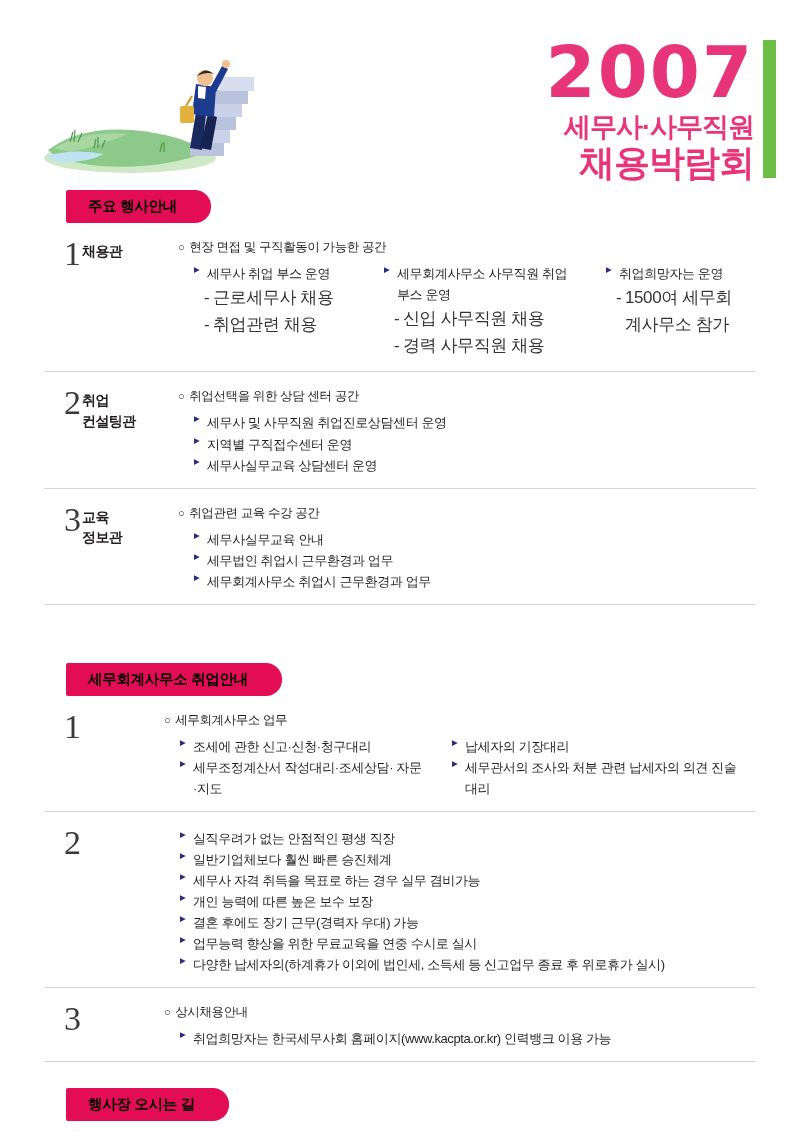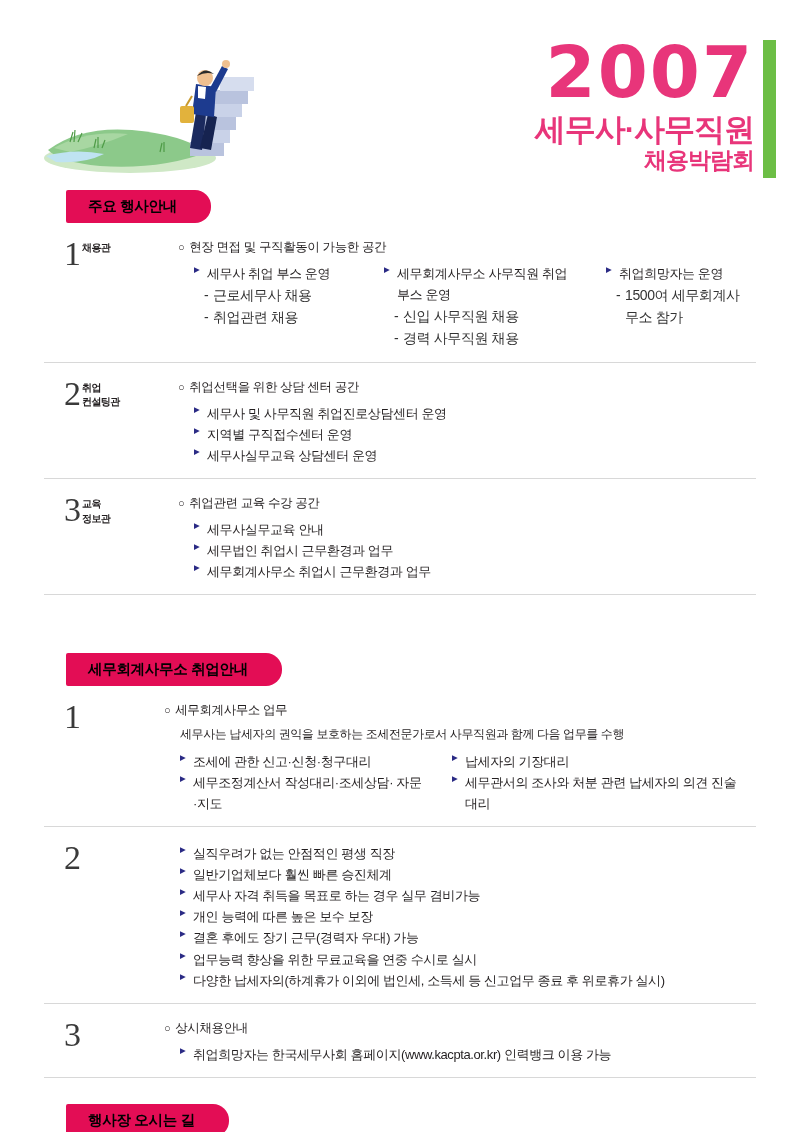--- a/index.html
+++ b/index.html
@@ -27,25 +27,25 @@
     line-height: 1;
   }
   .year {
     font-size: 72px;
     font-weight: bold;
     color: #e8357a;
     letter-spacing: 2px;
     font-family: "DejaVu Sans", sans-serif;
   }
   .title-ko1 {
-    font-size: 31px; font-weight: bold; color: #e8357a;
+    font-size: 27px; font-weight: bold; color: #e8357a;
     margin-top: 6px; letter-spacing: -1px;
   }
   .title-ko2 {
-    font-size: 23px; font-weight: bold; color: #e8357a;
+    font-size: 36px; font-weight: bold; color: #e8357a;
     margin-top: 4px; letter-spacing: -1px; text-align: right;
   }
   .green-bar {
     position: absolute; right: 24px; top: 40px;
     width: 13px; height: 138px;
     background: #6cbe45;
   }
 
   
   .ribbon {
@@ -75,21 +75,21 @@
     width: 38px; flex: 0 0 38px;
     padding-left: 20px;
     font-family: "Liberation Serif", serif;
     font-size: 34px;
     color: #3a3a3a;
     line-height: 1;
     padding-top: 2px;
   }
   .label-col {
     width: 96px; flex: 0 0 96px;
-    font-size: 10px;
+    font-size: 14px;
     font-weight: bold;
     line-height: 1.45;
     padding-top: 6px;
     letter-spacing: -0.6px;
   }
   .body-col { flex: 1 1 auto; padding-top: 4px; }
 
   .lead {
     font-size: 12.5px;
     color: #231f20;
@@ -117,21 +117,21 @@
     padding-left: 13px;
   }
   ul.bl > li::before {
     content: "\25B6";
     position: absolute; left: 0; top: 1px;
     font-size: 7.5px;
     color: #2b2b85;
   }
   ul.sub { list-style: none; margin: 0; padding: 0 0 0 10px; }
   ul.sub > li {
-    font-size: 14px;
+    font-size: 17px;
     line-height: 1.6;
     letter-spacing: -0.4px;
     position: relative;
     padding-left: 9px;
     color: #333;
   }
   ul.sub > li::before {
     content: "-";
     position: absolute; left: 0; top: 0;
   }
@@ -324,21 +324,20 @@
 </div>
 
 <div class="section">
 
   <div class="row">
     <div class="num-col">1</div>
     <div class="body-col" style="padding-left:82px">
       <div class="lead">
         <span class="circ">○</span><span>세무회계사무소 업무</span>
       </div>
-      <div class="para">세무사는 납세자의 권익을 보호하는 조세전문가로서 사무직원과 함께 다음 업무를 수행</div>
       <div class="cols">
         <div class="col" style="flex:0 0 272px">
           <ul class="bl">
             <li>조세에 관한 신고·신청·청구대리</li>
             <li>세무조정계산서 작성대리·조세상담· 자문·지도</li>
           </ul>
         </div>
         <div class="col">
           <ul class="bl">
             <li>납세자의 기장대리</li>

